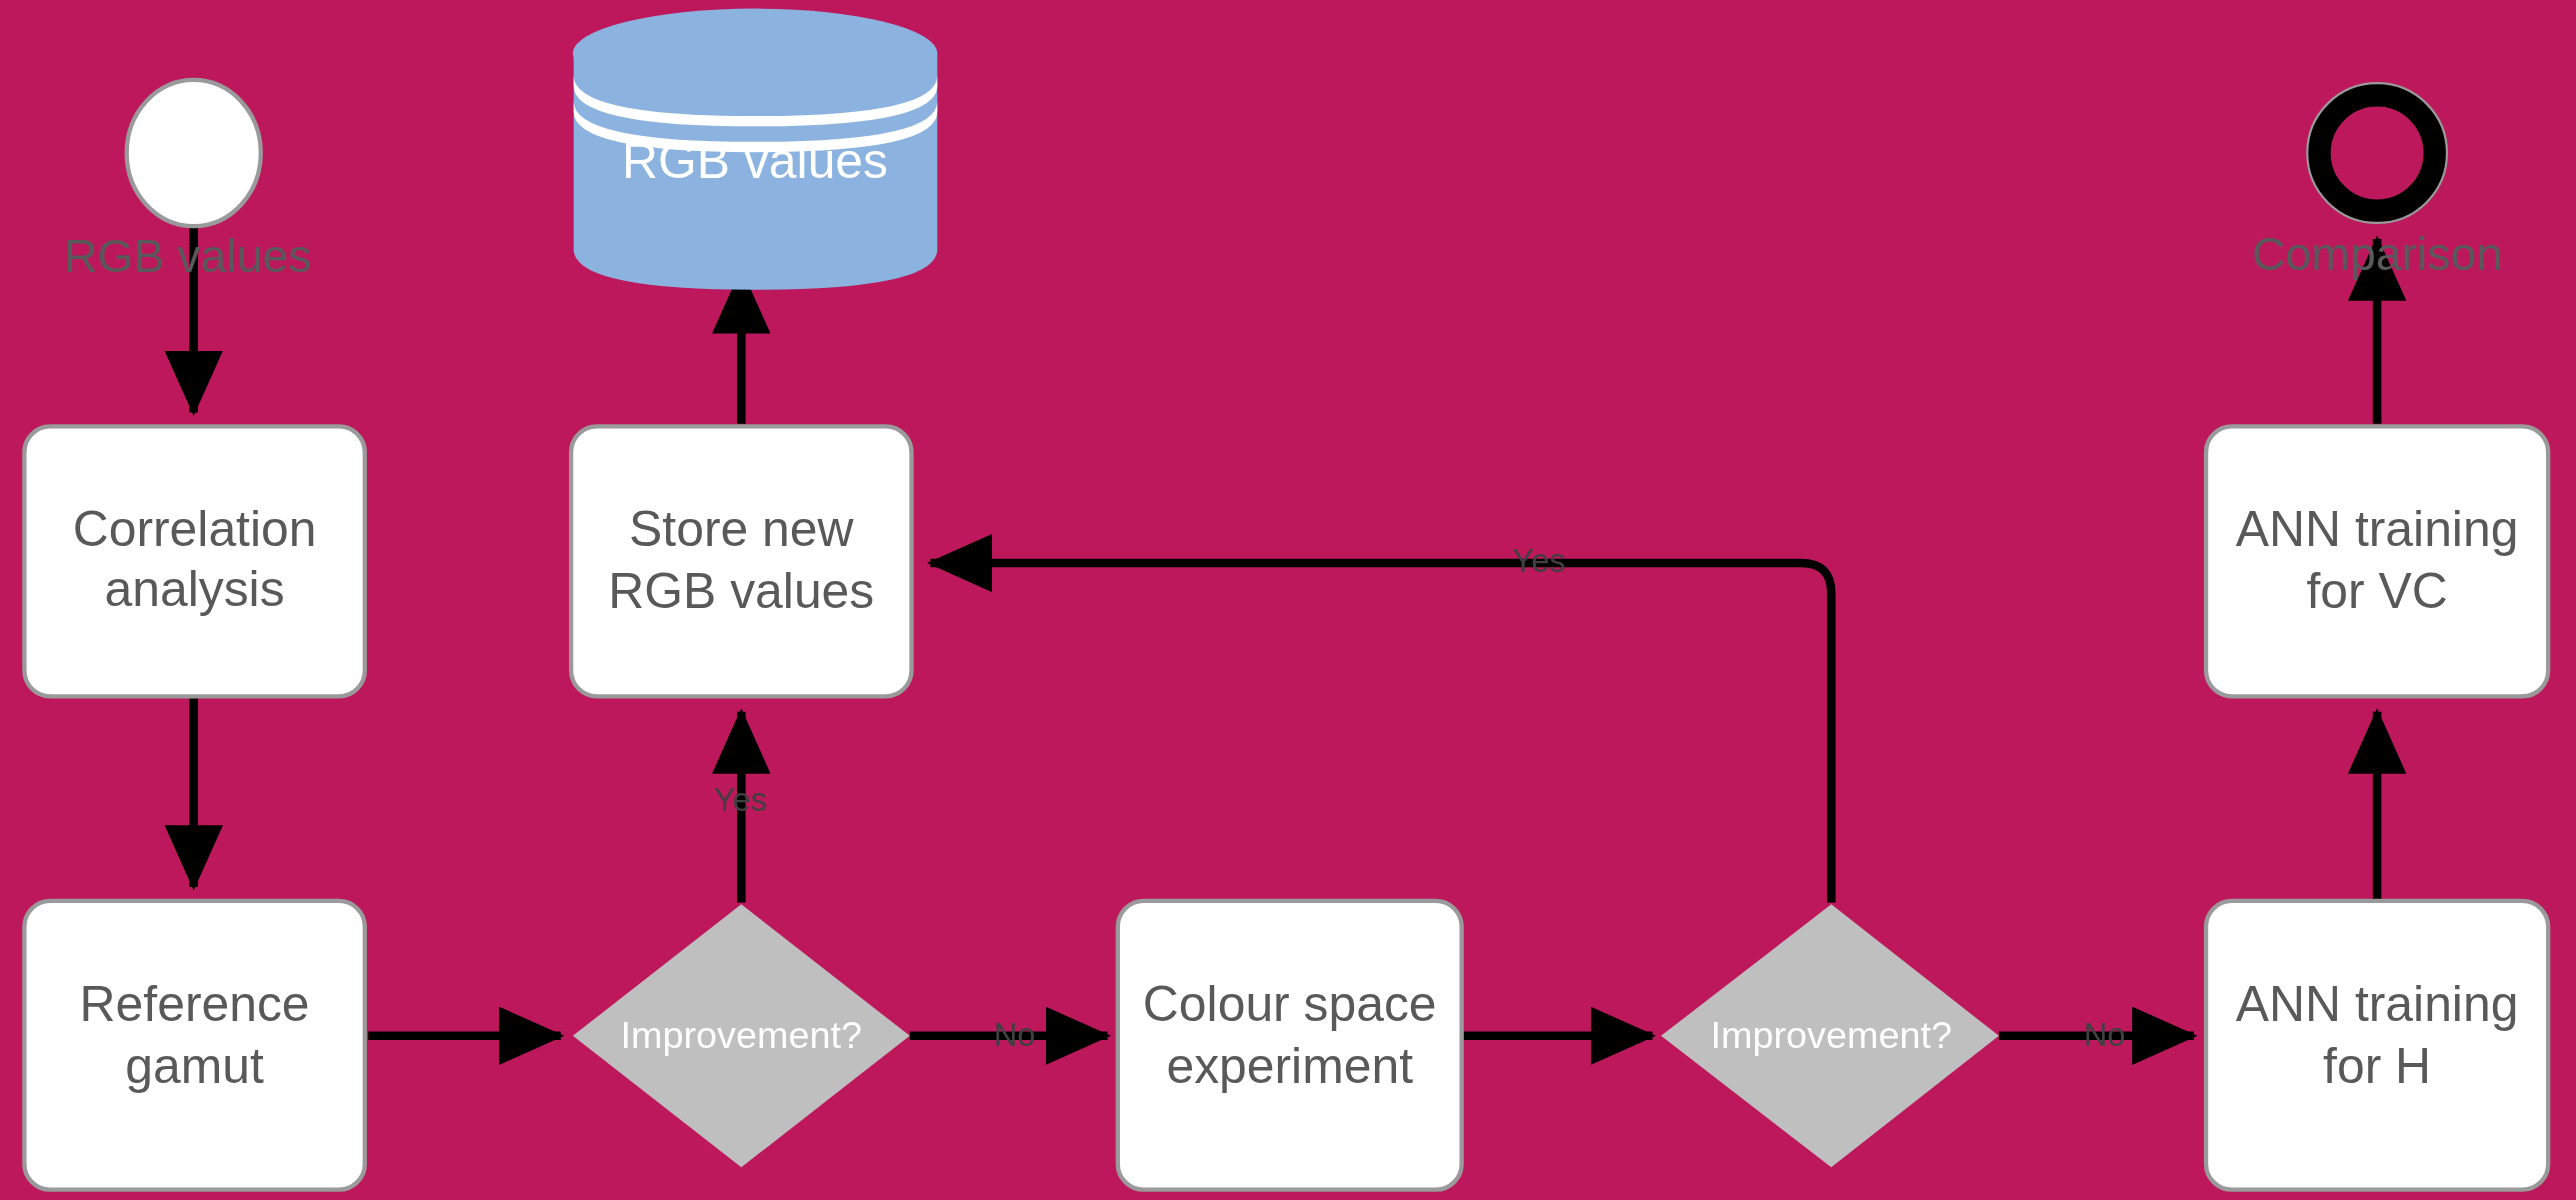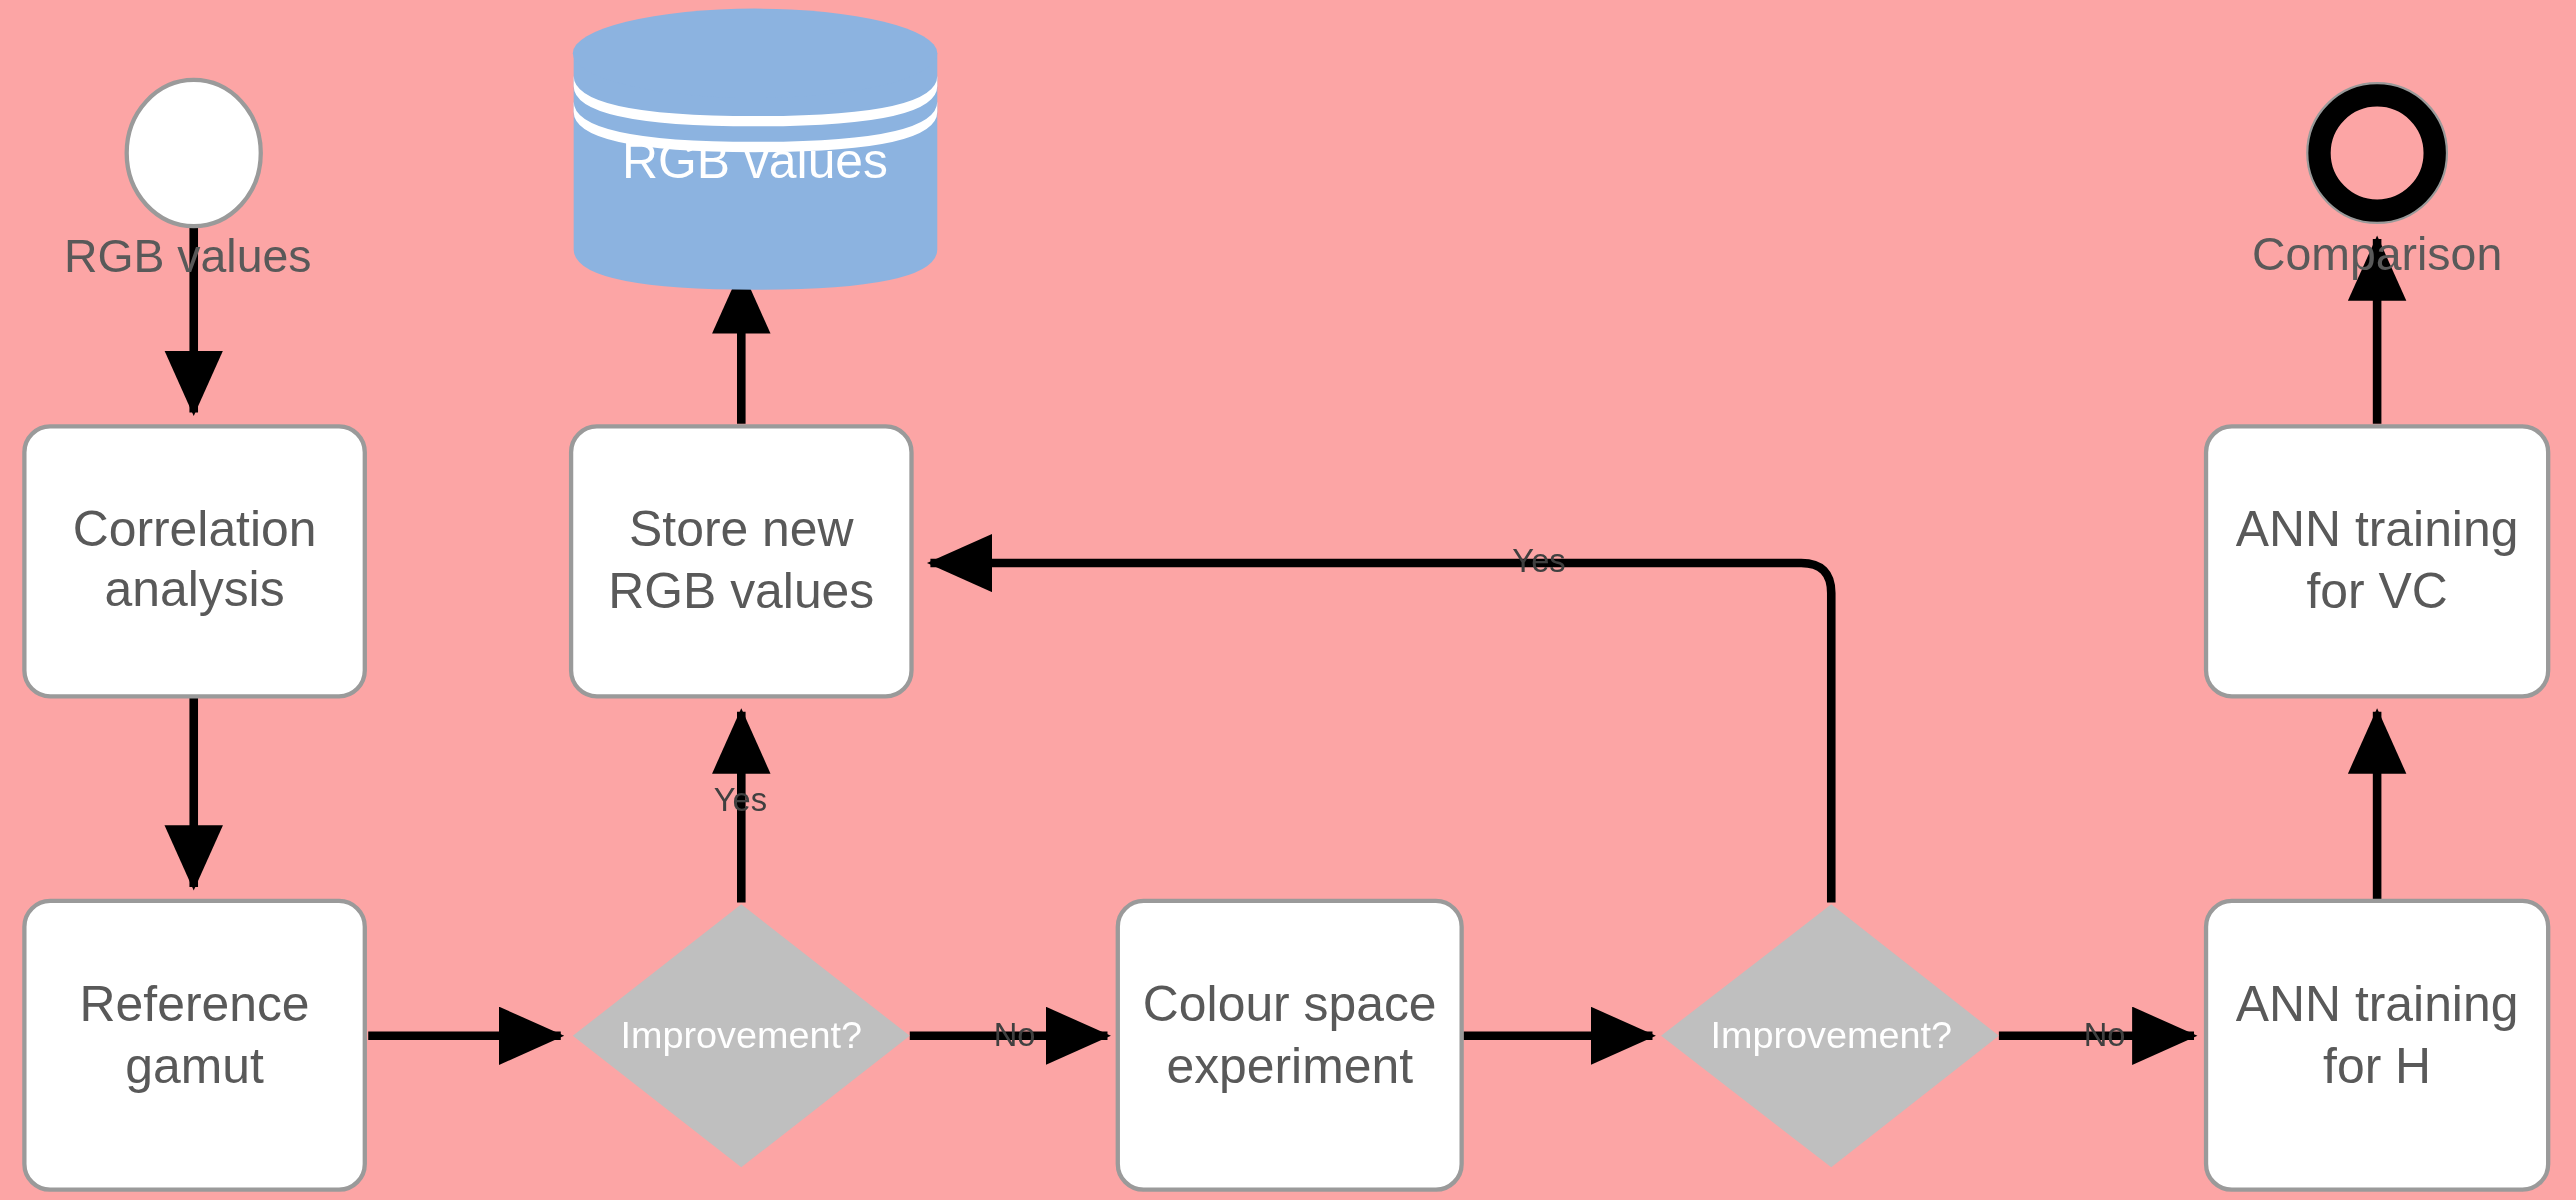--- a/index.html
+++ b/index.html
@@ -4,21 +4,21 @@
 <style>
   html, body {
     margin: 0;
     padding: 0;
     background: #ffffff;
   }
   #canvas {
     position: relative;
     width: 2576px;
     height: 1200px;
-    background: #fca5a5;
+    background: #be185d;
     overflow: hidden;
     font-family: "Liberation Sans", sans-serif;
   }
   svg.layer {
     position: absolute;
     left: 0;
     top: 0;
     width: 2576px;
     height: 1200px;
   }

